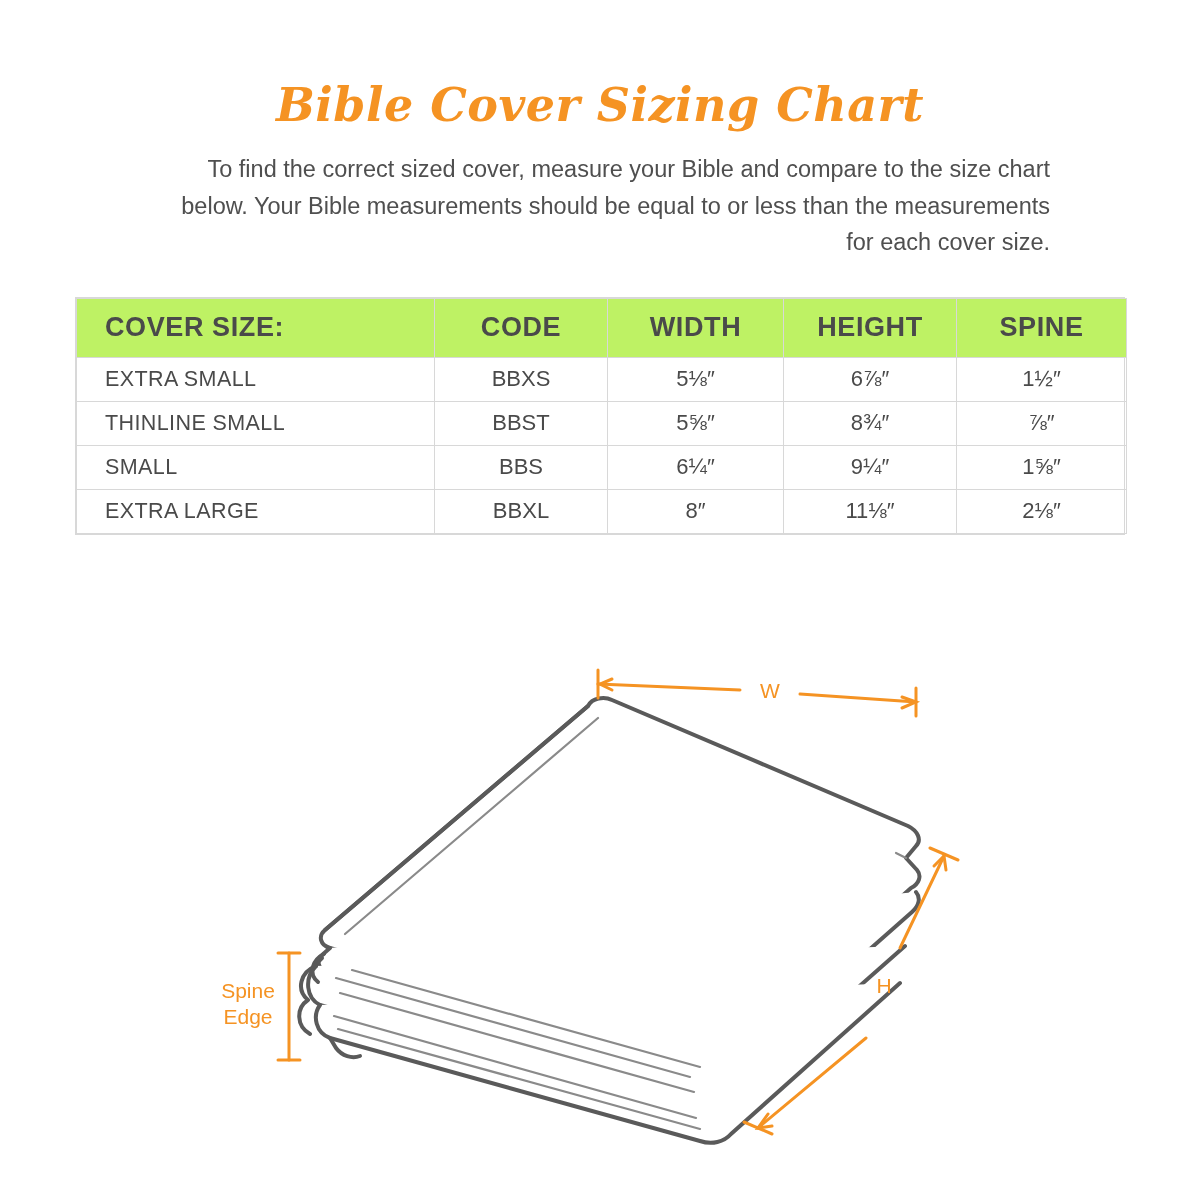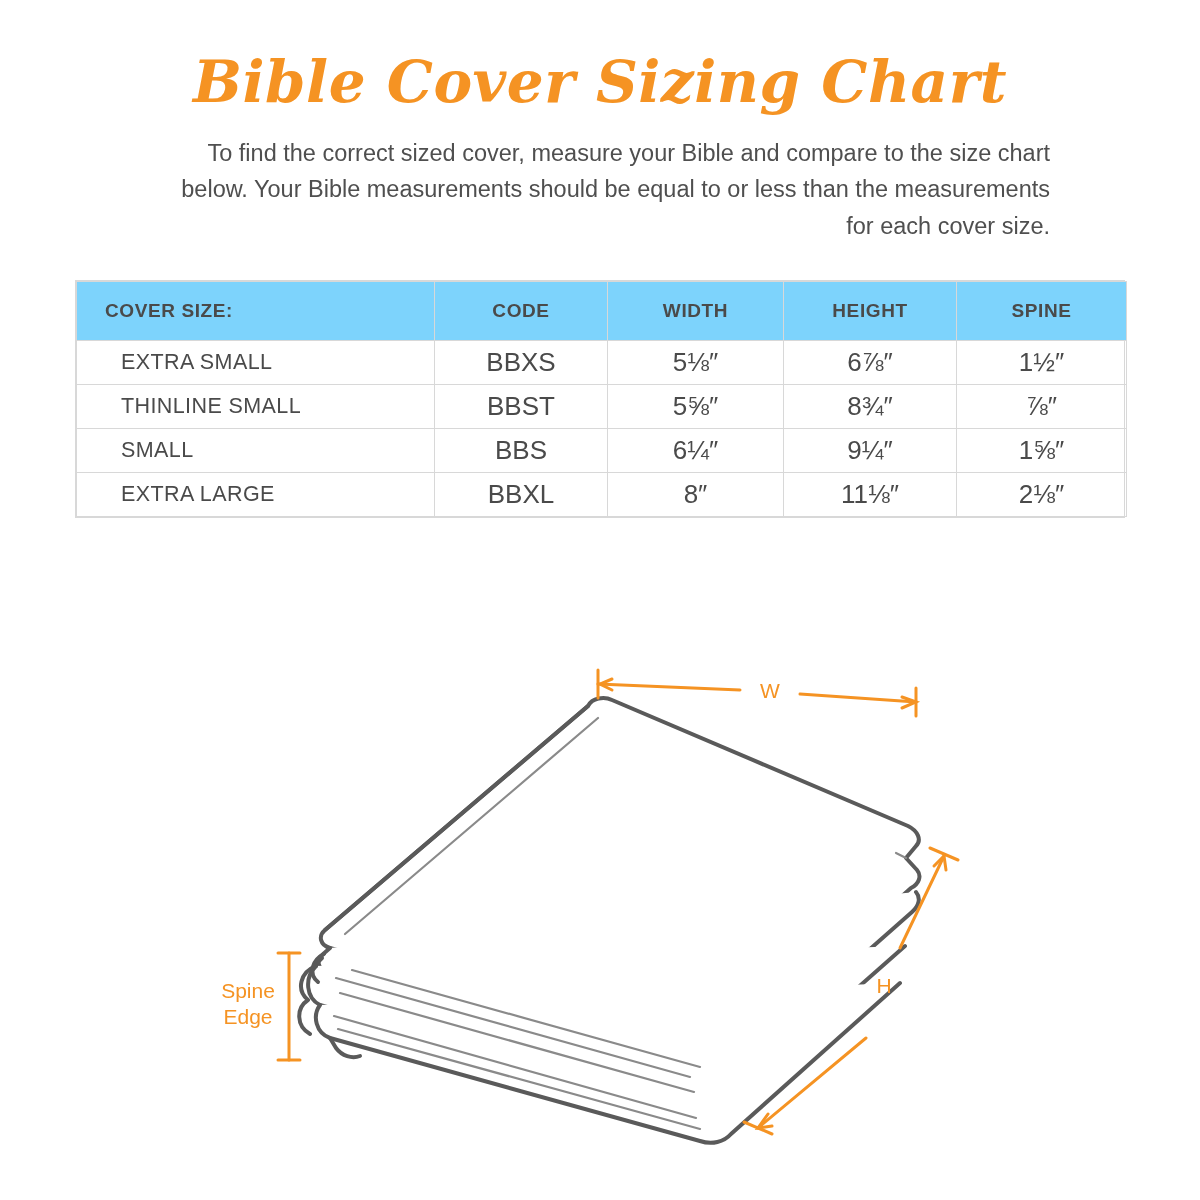--- a/index.html
+++ b/index.html
@@ -19,23 +19,23 @@
     width: 1200px;
     height: 1200px;
     position: relative;
   }
   .title {
     text-align: center;
     color: #F59323;
     font-family: "DejaVu Serif", serif;
     font-weight: bold;
     font-style: italic;
-    font-size: 58px;
+    font-size: 46px;
     letter-spacing: 0.5px;
-    padding-top: 52px;
+    padding-top: 81px;
     line-height: 1.05;
   }
   .subtitle {
     text-align: right;
     color: #4f4f4f;
     font-size: 23.5px;
     line-height: 1.55;
     margin: 22px auto 0 auto;
     width: 900px;
     font-family: "Liberation Sans", sans-serif;
@@ -46,40 +46,40 @@
     border: 1px solid #d8d8d8;
   }
   table.sizing {
     width: 1050px;
     border-collapse: collapse;
     table-layout: fixed;
   }
   table.sizing th, table.sizing td {
     border: 1px solid #d8d8d8;
     height: 43px;
-    font-size: 26px;
+    font-size: 22px;
     color: #4a4a4a;
     font-weight: normal;
     padding: 0 0 0 0;
   }
   table.sizing thead th {
-    background: #7dd3fc;
+    background: #bef264;
     font-weight: bold;
-    font-size: 19px;
+    font-size: 27px;
     letter-spacing: 0.6px;
     height: 58px;
     color: #4a4a4a;
   }
   table.sizing thead th.left {
     text-align: left;
     padding-left: 28px;
   }
   table.sizing tbody td.left {
     text-align: left;
-    padding-left: 44px;
+    padding-left: 28px;
     letter-spacing: 0.4px;
     font-size: 21.5px;
   }
   table.sizing td.center, table.sizing th.center {
     text-align: center;
   }
   col.c-size  { width: 358px; }
   col.c-code  { width: 173px; }
   col.c-width { width: 176px; }
   col.c-height{ width: 173px; }

